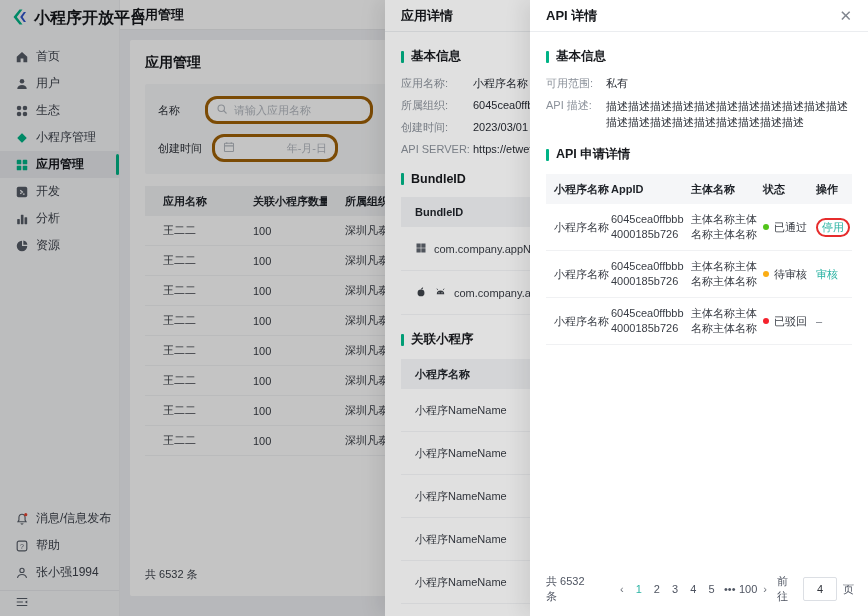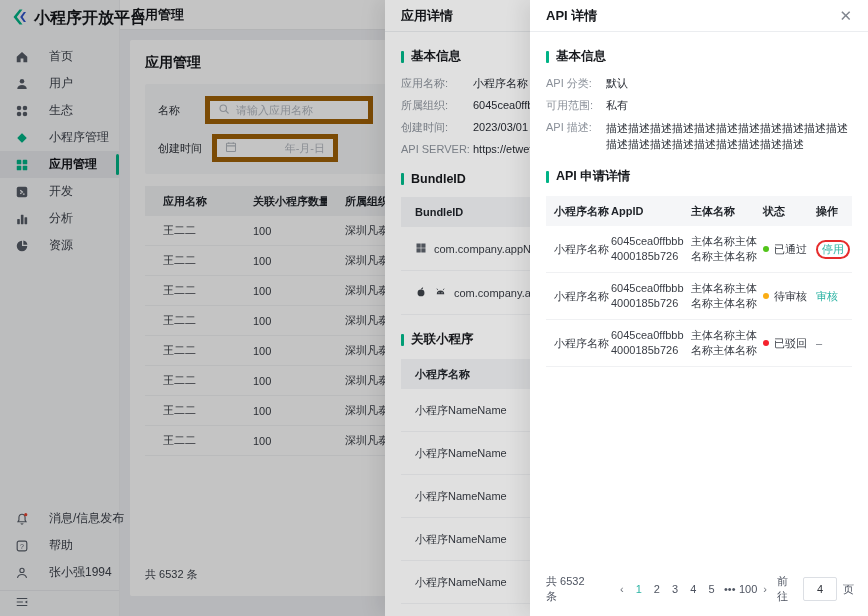--- a/index.html
+++ b/index.html
@@ -5,38 +5,38 @@
   * { margin:0; padding:0; box-sizing:border-box; }
   html,body { width:868px; height:616px; }
   body { font-family:"Liberation Sans","DejaVu Sans",sans-serif; }
   .screen { position:relative; width:868px; height:616px; background:#eef0f3; overflow:hidden; font-size:12px; color:#33363d; }
 
   
   .sidebar { position:absolute; left:0; top:0; width:120px; height:616px; background:#f5f6f8; border-right:1px solid #ebedf0; display:flex; flex-direction:column; z-index:1; }
   .logo-row { display:flex; align-items:center; gap:6px; padding:8px 10px 6px; }
   .logo-text { font-size:16px; font-weight:bold; color:#16181c; white-space:nowrap; }
   .nav { padding-top:8px; }
-  .nav-item { height:27px; display:flex; align-items:center; gap:20px; padding-left:15px; font-size:12px; color:#3d424b; position:relative; cursor:pointer; white-space:nowrap; }
+  .nav-item { height:27px; display:flex; align-items:center; gap:7px; padding-left:15px; font-size:12px; color:#3d424b; position:relative; cursor:pointer; white-space:nowrap; }
   .nav-item .ico { width:14px; height:14px; flex:0 0 14px; display:inline-flex; }
   .nav-item.active { background:#e7e9ed; color:#121419; font-weight:bold; }
   .nav-item.active::after { content:""; position:absolute; right:0; top:3px; bottom:3px; width:3px; border-radius:2px; background:#00b386; }
   .side-footer { margin-top:auto; }
   .collapse-row { height:26px; display:flex; align-items:center; padding-left:15px; border-top:1px solid #e6e8ec; margin-top:4px; }
 
   
   .main { position:absolute; left:120px; top:0; right:0; height:616px; }
   .topbar { height:30px; background:#fff; border-bottom:1px solid #e9eaec; display:flex; align-items:center; padding:0 12px; font-size:13px; font-weight:bold; color:#17191d; }
   .card { position:absolute; left:10px; right:10px; top:40px; height:556px; background:#fff; border-radius:2px; padding:14px 15px 14px; display:flex; flex-direction:column; }
   .card-title { font-size:14px; font-weight:bold; color:#17191d; }
   .filter { background:#f6f7f9; border-radius:2px; margin-top:12px; padding:12px 13px; }
   .f-row { display:flex; align-items:center; }
   .f-row + .f-row { margin-top:10px; }
   .f-label { font-size:11px; color:#2f333a; margin-right:12px; }
   .f-label.w2 { margin-right:10px; }
-  .inp { height:28px; background:#fff; border:5px solid #a16207; border-radius:0; display:flex; align-items:center; padding:0 8px; gap:6px; }
+  .inp { height:28px; background:#fff; border:3px solid #a16207; border-radius:12px; display:flex; align-items:center; padding:0 8px; gap:6px; }
   .inp input { border:none; outline:none; background:transparent; font-size:11px; color:#33363d; width:100%; font-family:inherit; }
   .inp input::placeholder { color:#b4b9c0; }
   .inp-name { width:168px; margin-left:13px; }
   .inp-date { width:126px; }
   .inp-date input { text-align:right; }
   .app-table { margin-top:12px; font-size:11px; }
   .t-head { display:flex; align-items:center; height:30px; background:#f2f3f5; color:#1f2329; font-weight:bold; }
   .t-row { display:flex; align-items:center; height:30px; border-bottom:1px solid #f2f3f5; color:#383c44; }
   .tc { padding-left:18px; overflow:hidden; white-space:nowrap; }
   .c-name { width:90px; }
@@ -411,24 +411,20 @@
     <div class="d-header">
       <span>API 详情</span>
       <span class="d-close">✕</span>
     </div>
     <div class="d-body api-fields">
       <div class="section-h">
         <span class="section-bar"></span>
         <span>基本信息</span>
       </div>
       <div class="field">
-        <span class="field-label">API 分类:</span>
-        <span class="field-value">默认</span>
-      </div>
-      <div class="field">
         <span class="field-label">可用范围:</span>
         <span class="field-value">私有</span>
       </div>
       <div class="field">
         <span class="field-label">API 描述:</span>
         <span class="field-value wrap">描述描述描述描述描述描述描述描述描述描述描述描述描述描述描述描述描述描述描述描述</span>
       </div>
 
       <div class="section-h sec-gap">
         <span class="section-bar"></span>

